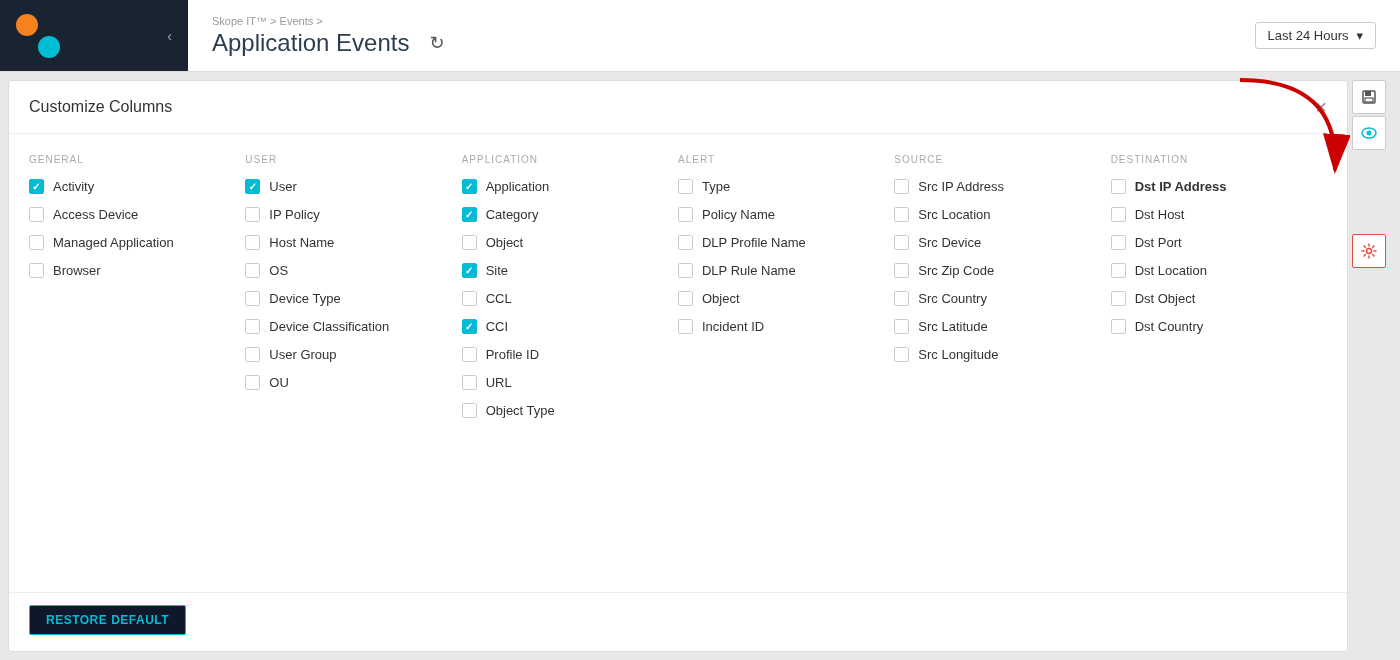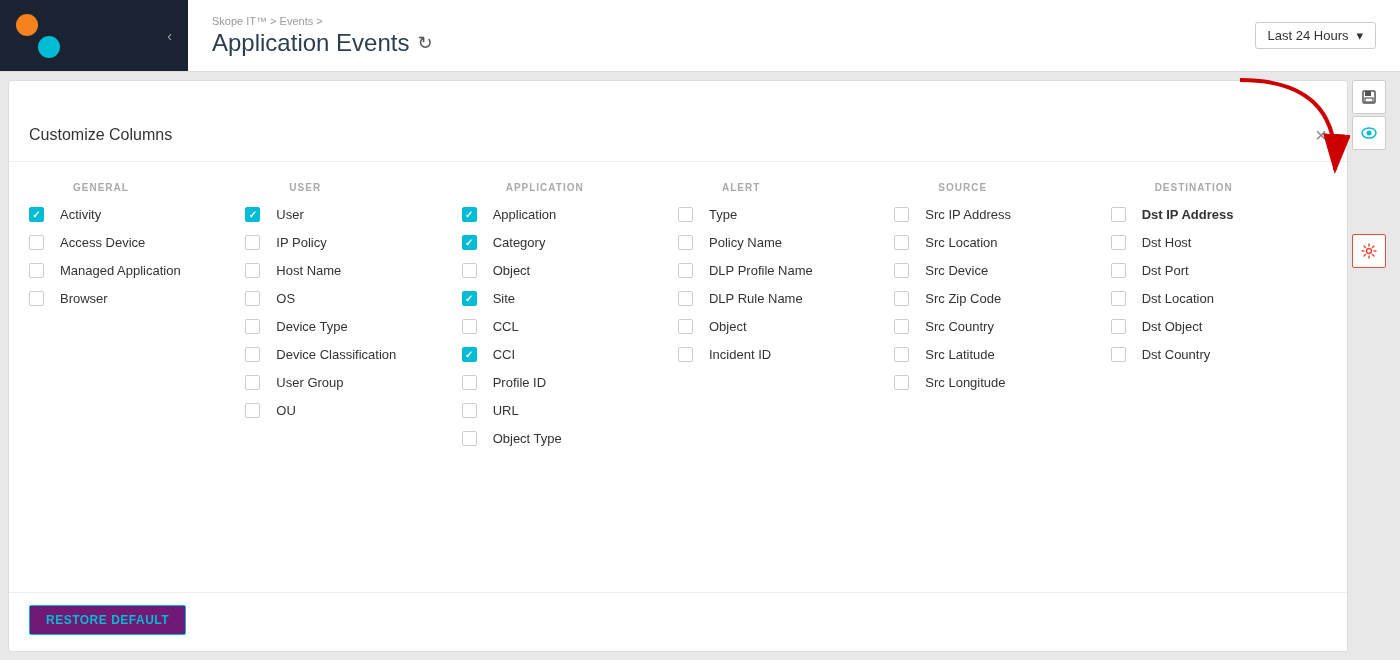--- a/index.html
+++ b/index.html
@@ -3,44 +3,44 @@
   <meta charset="utf-8">
   <style>
     * { box-sizing: border-box; margin: 0; padding: 0; }
     body { font-family: 'Segoe UI', Arial, sans-serif; background: #e8e8e8; width: 1400px; height: 660px; overflow: hidden; }
     .logo-icon { width: 44px; height: 44px; position: relative; }
     .logo-circle-orange { width: 22px; height: 22px; background: #f5821f; border-radius: 50%; position: absolute; top: 0; left: 0; }
     .logo-circle-cyan { width: 22px; height: 22px; background: #00bcd4; border-radius: 50%; position: absolute; bottom: 0; right: 0; }
 
     
     .customize-panel { background: white; border: 1px solid #ddd; border-radius: 3px; flex: 1; display: flex; flex-direction: column; padding: 0; position: relative; }
-    .panel-header { display: flex; align-items: center; justify-content: space-between; padding: 16px 20px; border-bottom: 1px solid #eee; margin-top: 28px; }
+    .panel-header { display: flex; align-items: center; justify-content: space-between; padding: 16px 20px; border-bottom: 1px solid #eee; }
     .panel-title { font-size: 16px; color: #333; font-weight: 400; }
     .close-btn { background: none; border: none; font-size: 20px; color: #888; cursor: pointer; line-height: 1; }
 
     .panel-body { display: flex; gap: 0; flex: 1; padding: 20px 20px 10px 20px; }
 
     .column-group { flex: 1; min-width: 0; }
-    .group-label { font-size: 10px; font-weight: 700; color: #aaa; letter-spacing: 1px; text-transform: uppercase; margin-bottom: 14px; margin-left: 44px; }
-    .checkbox-item { display: flex; align-items: center; gap: 16px; margin-bottom: 13px; font-size: 13px; color: #333; cursor: pointer; }
+    .group-label { font-size: 10px; font-weight: 400; color: #aaa; letter-spacing: 1px; text-transform: uppercase; margin-bottom: 14px; }
+    .checkbox-item { display: flex; align-items: center; gap: 9px; margin-bottom: 13px; font-size: 13px; color: #333; cursor: pointer; }
     .cb { width: 15px; height: 15px; border: 1px solid #ccc; border-radius: 2px; display: inline-flex; align-items: center; justify-content: center; flex-shrink: 0; background: white; }
     .cb.checked { background: #00bcd4; border-color: #00bcd4; }
     .cb.checked::after { content: '✓'; color: white; font-size: 10px; font-weight: bold; }
 
     .panel-footer { padding: 12px 20px 16px 20px; border-top: 1px solid #eee; }
-    .restore-btn { border: 1.5px solid #00bcd4; color: #00bcd4; background: #701a75; padding: 7px 16px; font-size: 12px; font-weight: 700; letter-spacing: 0.5px; cursor: pointer; border-radius: 2px; text-transform: uppercase; }
+    .restore-btn { border: 1.5px solid #00bcd4; color: #00bcd4; background: #0f172a; padding: 7px 16px; font-size: 12px; font-weight: 700; letter-spacing: 0.5px; cursor: pointer; border-radius: 2px; text-transform: uppercase; }
     .sidebar-icon { width: 34px; height: 34px; border: 1px solid #ccc; background: white; display: flex; align-items: center; justify-content: center; cursor: pointer; font-size: 14px; color: #666; border-radius: 2px; }
     .sidebar-icon.active { border-color: #e74c3c; color: #e74c3c; }
 
     .header-wrapper { display: flex; height: 72px; background: white; border-bottom: 1px solid #ddd; }
     .header-left { width: 188px; background: #1a2332; display: flex; align-items: center; justify-content: space-between; padding: 0 16px; flex-shrink: 0; }
     .header-right { flex: 1; display: flex; align-items: center; justify-content: space-between; padding: 11px 24px; }
     .breadcrumb-title { }
     .bc { font-size: 11px; color: #999; margin-bottom: 2px; }
-    .pt { font-size: 24px; color: #2c3e50; font-weight: 300; display: flex; align-items: center; gap: 8px; }
+    .pt { font-size: 24px; color: #2c3e50; font-weight: 300; display: flex; align-items: center; gap: 20px; }
   </style>
 </head>
 <body>
 
 <div class="header-wrapper">
   <div class="header-left">
     <div class="logo-icon">
       <div class="logo-circle-orange"></div>
       <div class="logo-circle-cyan"></div>
     </div>

